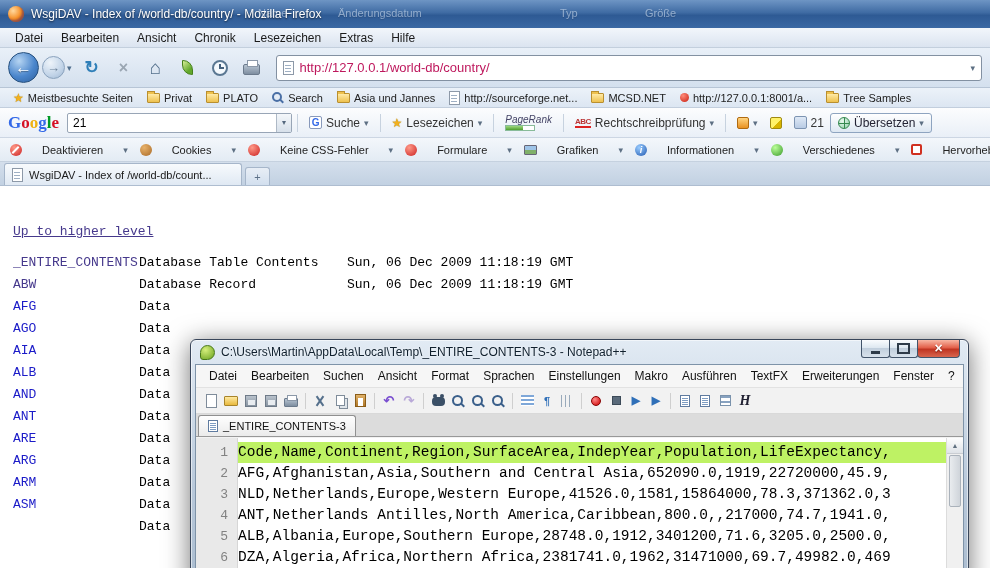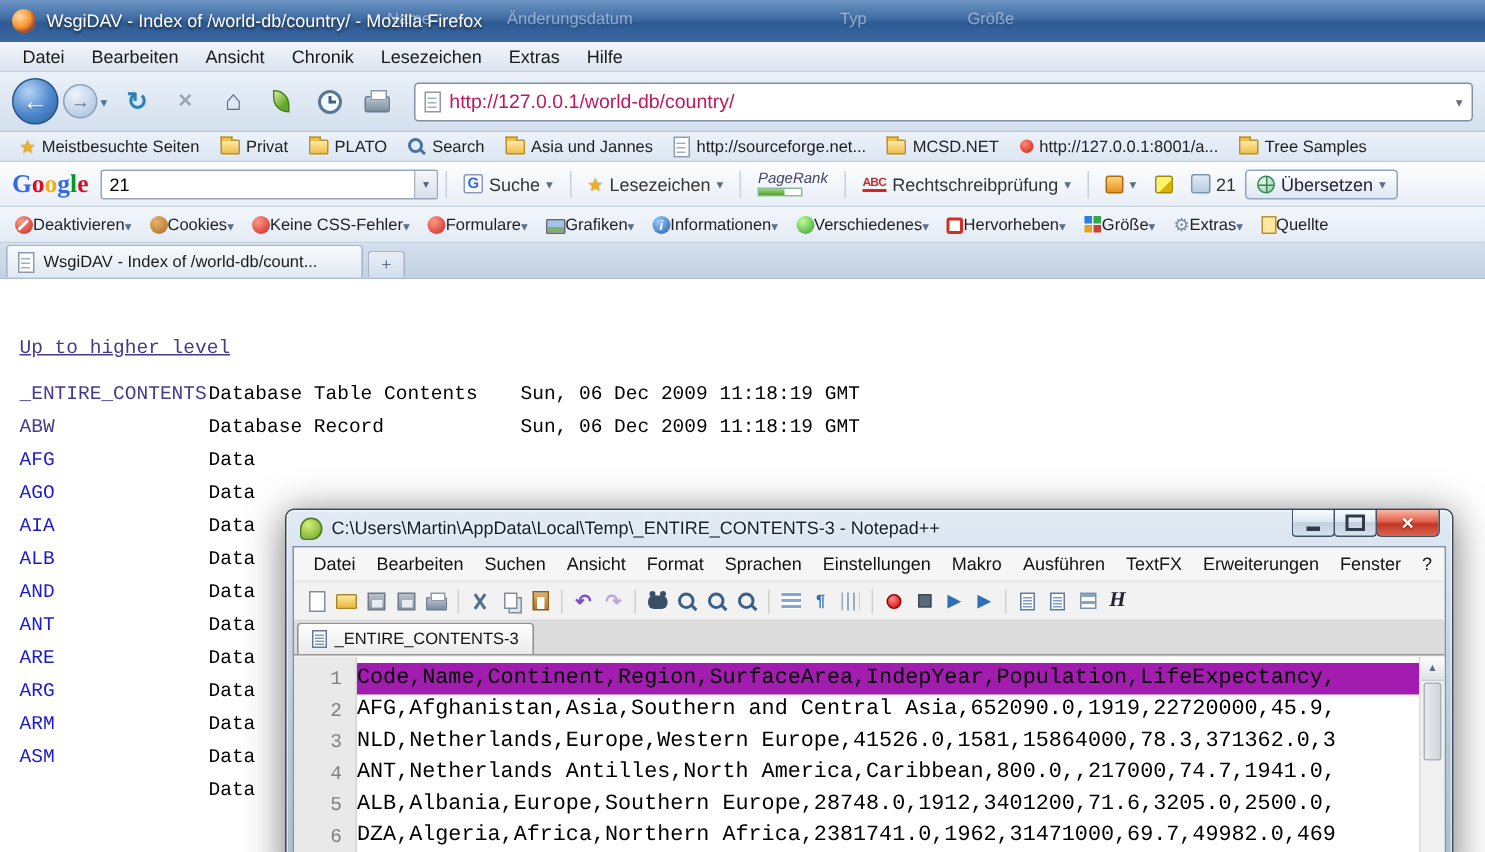--- a/index.html
+++ b/index.html
@@ -64,21 +64,21 @@
   .abc-ico{font-size:8px;font-weight:bold;color:#b33;letter-spacing:-.5px;border-bottom:2px solid #d22}
   .sq-orange{width:12px;height:12px;background:linear-gradient(#ffd480,#e89020);border:1px solid #b06a10;border-radius:2px}
   .marker-ico{width:12px;height:12px;background:linear-gradient(135deg,#fff26a 60%,#d8b400 60%);border:1px solid #a08a10;border-radius:2px}
   .badge21{width:13px;height:13px;background:linear-gradient(#dfe9f6,#b8cbe4);border:1px solid #7d94b2;border-radius:2px}
   .translate-btn{display:flex;align-items:center;gap:4px;padding:2px 7px;border:1px solid #8ea4c0;border-radius:3px;background:linear-gradient(#ffffff,#dde7f2);font-size:12px;color:#223}
   .globe-ico{width:12px;height:12px;border:1px solid #35884f;border-radius:50%;background:radial-gradient(circle at 35% 30%,#e8f8ee,#8fd0a8);position:relative}
   .globe-ico::before{content:"";position:absolute;left:5px;top:0;bottom:0;width:1px;background:#35884f}
   .globe-ico::after{content:"";position:absolute;top:5px;left:0;right:0;height:1px;background:#35884f}
 
   .ff-wdbar{height:24px;background:linear-gradient(#f3f7fb,#e3ebf4);display:flex;align-items:center;padding-left:4px;border-bottom:1px solid #c5d1df;white-space:nowrap;overflow:hidden}
-  .wd{display:flex;align-items:flex-end;gap:0;padding:0 6px;font-size:11px;color:#222;flex:0 0 auto}
+  .wd{display:flex;align-items:center;gap:20px;padding:0 6px;font-size:11px;color:#222;flex:0 0 auto}
   .cico{width:12px;height:12px;border-radius:50%;flex:0 0 auto;position:relative}
   .wd-disable{background:radial-gradient(circle at 35% 30%,#f98,#c22)}
   .wd-disable::before{content:"";position:absolute;left:1px;top:5px;width:9px;height:2px;background:#fff;transform:rotate(-45deg)}
   .wd-cookie{background:radial-gradient(circle at 35% 30%,#e8b26a,#a96a28)}
   .wd-css{background:radial-gradient(circle at 35% 30%,#f98,#c22)}
   .wd-form{background:radial-gradient(circle at 35% 30%,#f98,#c22)}
   .wd-img{width:13px;height:10px;border:1px solid #667;background:linear-gradient(#9ec4e8 55%,#7fb06a 55%);border-radius:1px}
   .wd-info{background:radial-gradient(circle at 35% 30%,#9cf,#2159b0);color:#fff;font-size:9px;font-weight:bold;font-style:italic;display:flex;align-items:center;justify-content:center}
   .wd-misc{background:radial-gradient(circle at 35% 30%,#bf9,#3a9a2a)}
   .wd-outline{width:11px;height:11px;border:2px solid #d03020;border-radius:2px;background:#fff}
@@ -151,21 +151,21 @@
   .doc-ico::before{content:"";position:absolute;left:1px;top:2px;width:6px;height:1px;background:#7d9cc2;box-shadow:0 2px 0 #7d9cc2,0 4px 0 #7d9cc2,0 6px 0 #7d9cc2}
   .npp-editor{position:absolute;left:0;right:0;top:73px;bottom:0;background:#fff}
   .gutter-bg{position:absolute;left:0;top:0;bottom:0;width:42px;background:#e9e9e9;border-right:1px solid #d6d6d6}
   .ed-scroll{position:absolute;right:0;top:0;bottom:0;width:17px;background:#f0f0f0;border-left:1px solid #dcdcdc}
   .sc-btn{height:16px;display:flex;align-items:center;justify-content:center;font-size:7px;color:#5f6f7f;background:linear-gradient(#fdfdfd,#dfe3e8);border-bottom:1px solid #c9cdd2}
   .sc-thumb{margin:1px 2px;height:52px;background:linear-gradient(90deg,#e9ecef,#cfd4da);border:1px solid #aab2bb;border-radius:2px}
   .ed-lines{position:absolute;left:0;right:17px;top:0;bottom:0;padding-top:4px;overflow:hidden}
   .ed-line{display:flex;height:21px;line-height:21px;font-family:"Liberation Mono","DejaVu Sans Mono",monospace;font-size:14.5px;white-space:pre}
   .ln{width:42px;padding-right:10px;text-align:right;color:#828282;font-size:13px;flex:0 0 auto}
   .lt{flex:1;color:#000;overflow:hidden}
-  .ed-line.sel .lt{background:#a21caf}
+  .ed-line.sel .lt{background:#bef264}
 </style>
 </head>
 <body>
 
 <div class="screen">
 
   <div>
 
     <div class="ff-titlebar">
       <div class="ff-icon"></div>

